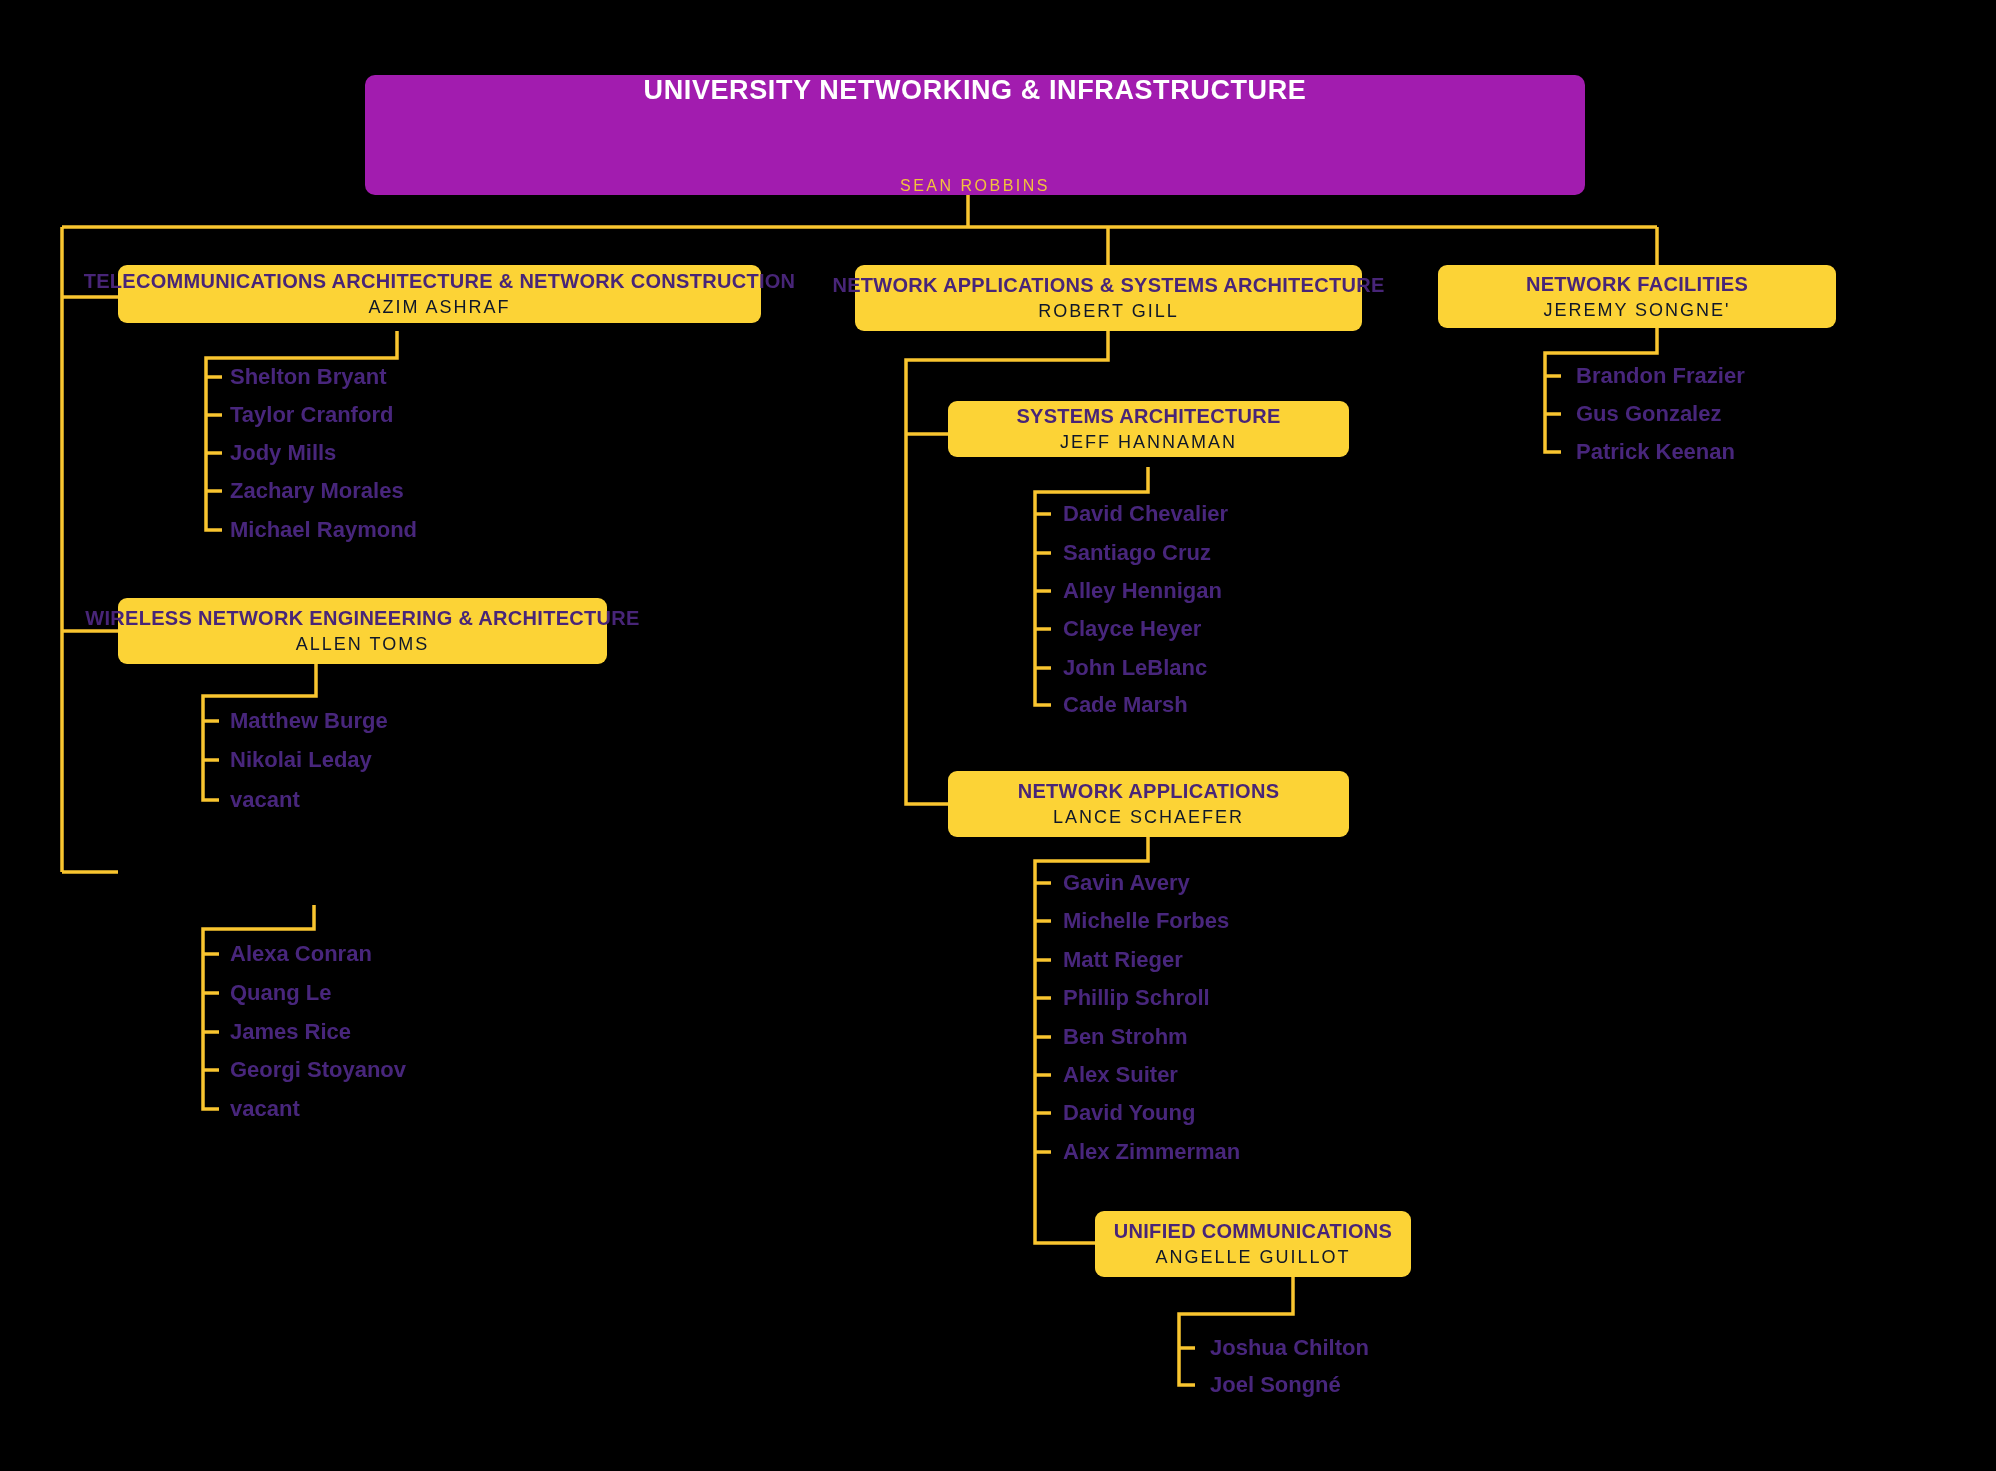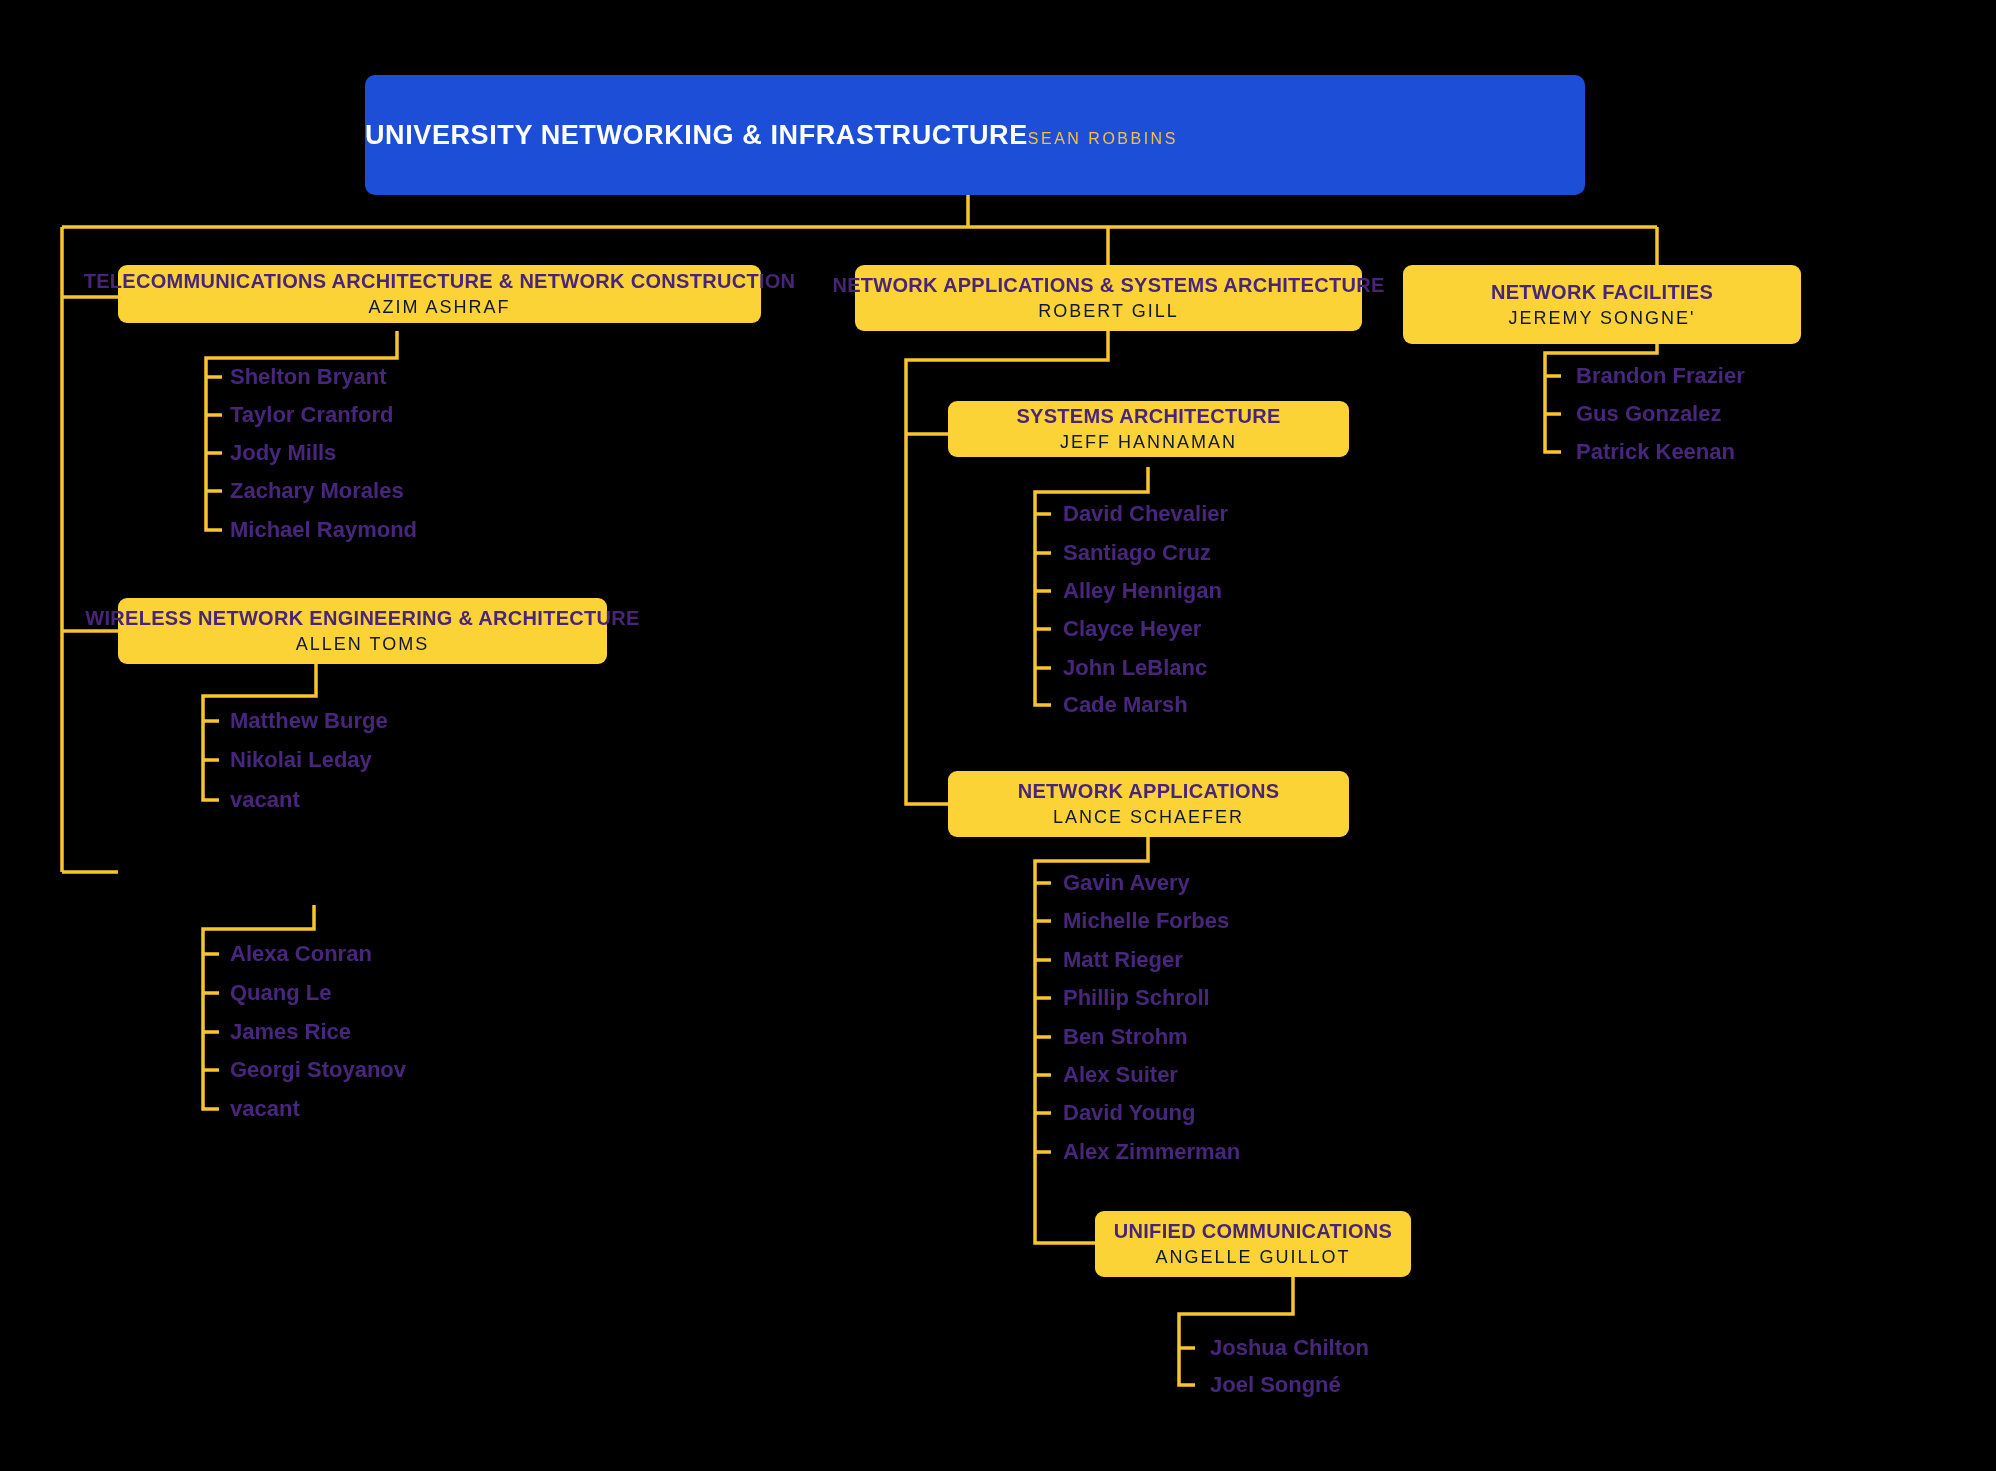--- a/index.html
+++ b/index.html
@@ -6,22 +6,22 @@
   .canvas{
     position:relative;
     width:1996px;height:1471px;
     background:#000;
     font-family:"Liberation Sans", sans-serif;
     overflow:hidden;
   }
   .connectors{position:absolute;left:0;top:0;width:1996px;height:1471px;}
   .root-box{
     position:absolute;left:365px;top:75px;width:1220px;height:120px;
-    background:#1d4ed8;border-radius:10px;
-    display:flex;flex-direction:row;align-items:center;justify-content:flex-start;
+    background:#a21caf;border-radius:10px;
+    display:flex;flex-direction:column;align-items:center;justify-content:space-between;
     text-align:center;
   }
   .root-title{color:#ffffff;font-size:27px;font-weight:bold;letter-spacing:.6px;}
   .root-manager{color:#f2c33c;font-size:16px;letter-spacing:2.5px;margin-top:7px;}
   .dept{
     position:absolute;background:#fcd336;border-radius:9px;
     display:flex;flex-direction:column;align-items:center;justify-content:center;
     text-align:center;padding:0 10px;box-sizing:border-box;
   }
   .dept-title{color:#482578;font-size:20px;font-weight:bold;letter-spacing:.3px;white-space:nowrap;}
@@ -124,21 +124,21 @@
   <div class="dept" style="left:948px;top:771px;width:401px;height:66px">
     <div class="dept-title">NETWORK APPLICATIONS</div>
     <div class="dept-manager">LANCE SCHAEFER</div>
   </div>
 
   <div class="dept" style="left:1095px;top:1211px;width:316px;height:66px">
     <div class="dept-title">UNIFIED COMMUNICATIONS</div>
     <div class="dept-manager">ANGELLE GUILLOT</div>
   </div>
 
-  <div class="dept" style="left:1403px;top:265px;width:398px;height:79px">
+  <div class="dept" style="left:1438px;top:265px;width:398px;height:63px">
     <div class="dept-title">NETWORK FACILITIES</div>
     <div class="dept-manager">JEREMY SONGNE'</div>
   </div>
 
   <div class="member" style="left:230px;top:377px">Shelton Bryant</div>
   <div class="member" style="left:230px;top:415px">Taylor Cranford</div>
   <div class="member" style="left:230px;top:453px">Jody Mills</div>
   <div class="member" style="left:230px;top:491px">Zachary Morales</div>
   <div class="member" style="left:230px;top:530px">Michael Raymond</div>
 

